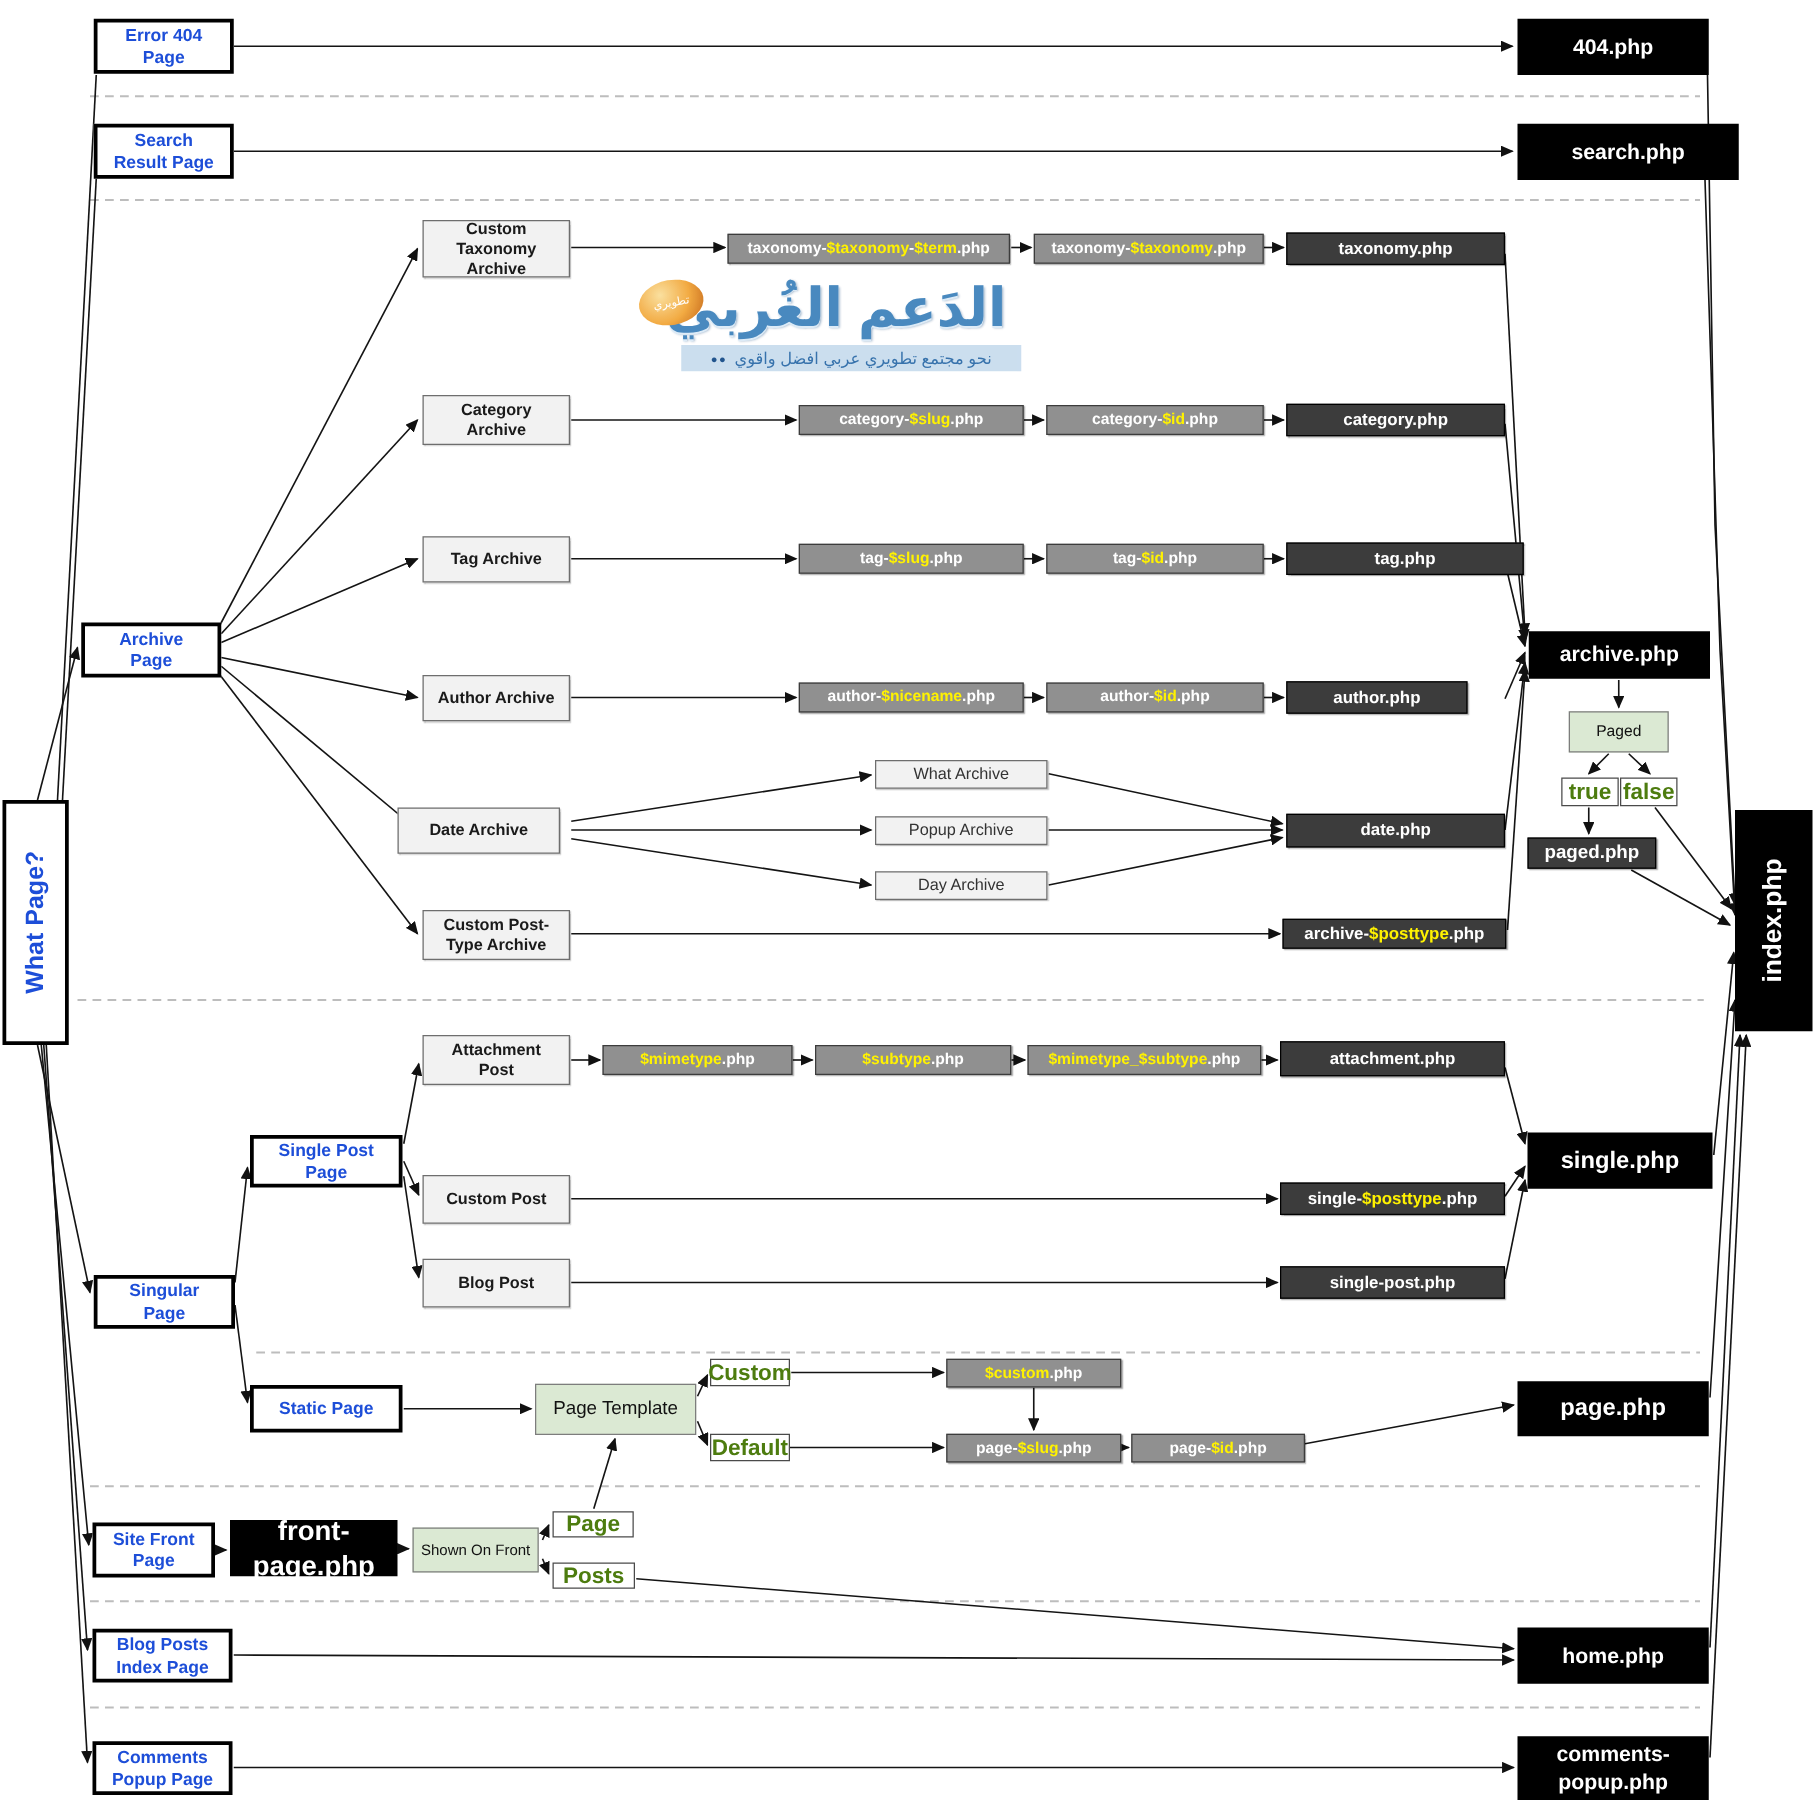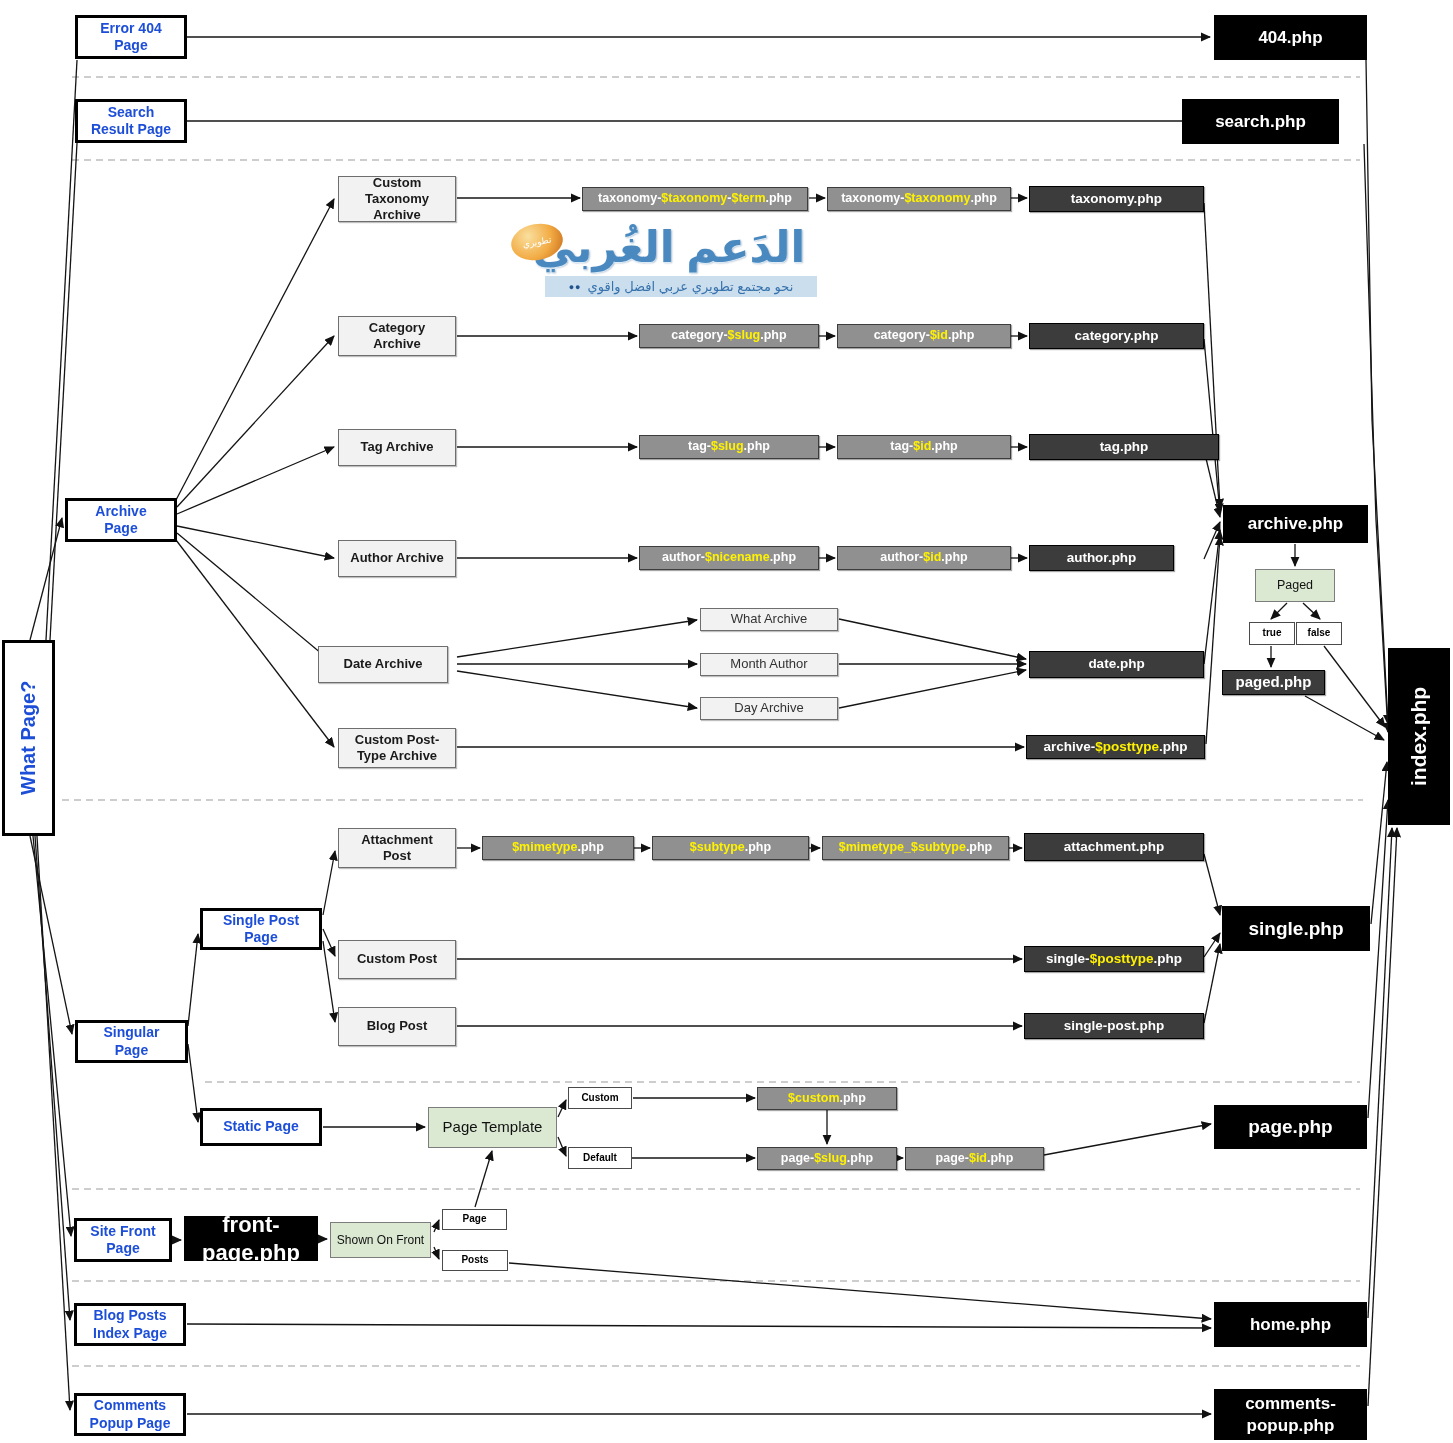--- a/index.html
+++ b/index.html
@@ -12,21 +12,21 @@
   .cat{background:#ffffff;border:3px solid #000;font-weight:bold;font-size:14px;color:#1d4ed8;}
   .sub{background:#f2f2f2;border:1px solid #6e6e6e;font-weight:bold;font-size:13px;color:#1a1a1a;
        box-shadow:1px 1px 1px rgba(0,0,0,.25);}
   .sub.light{font-weight:normal;color:#333;}
   .tpl{background:#909090;border:1px solid #3c3c3c;color:#fff;font-weight:bold;font-size:12.5px;
        box-shadow:1px 1px 1px rgba(0,0,0,.35);}
   .dark{background:#3c3c3c;border:1px solid #000;color:#fff;font-weight:bold;font-size:13.5px;
         box-shadow:1px 1px 1px rgba(0,0,0,.35);}
   .final{background:#000;color:#fff;font-weight:bold;font-size:17px;}
   .cond{background:#dbe9d3;border:1px solid #7d7d7d;font-size:12.5px;color:#111;}
-  .opt{background:#fff;border:1.5px solid #4a4a4a;color:#000000;font-weight:bold;font-size:10px;}
+  .opt{background:#fff;border:1.5px solid #4a4a4a;color:#4d7c0f;font-weight:bold;font-size:18px;}
   .vert{writing-mode:vertical-rl;transform:rotate(180deg);}
   .var{color:#fff200;}
   
   #wm{position:absolute;left:505px;top:216px;width:320px;height:92px;z-index:5;pointer-events:none;opacity:.96;}
   #wm .brand{position:absolute;left:14px;top:0;width:300px;height:62px;direction:rtl;
              display:flex;align-items:center;justify-content:center;
              font-size:43px;font-weight:bold;color:#4285bd;
              text-shadow:0 1px 0 #dcebf7,1px 1px 2px rgba(30,80,130,.45);}
   #wm .badge{position:absolute;left:6px;top:8px;width:52px;height:36px;border-radius:50%;
              background:radial-gradient(circle at 35% 30%,#fadf9b,#f2a73b 55%,#c05f10);
@@ -145,21 +145,21 @@
 
   <div class="node cat vert" style="left:2px;top:640px;width:53px;height:196px;font-size:20px">What Page?</div>
   <div class="node final vert" style="left:1388px;top:648px;width:62px;height:177px;font-size:21px">index.php</div>
 
   <div class="node cat" style="left:75px;top:15px;width:112px;height:44px">Error 404
 Page</div>
   <div class="node final" style="left:1214px;top:15px;width:153px;height:45px">404.php</div>
 
   <div class="node cat" style="left:75px;top:99px;width:112px;height:44px">Search
 Result Page</div>
-  <div class="node final" style="left:1182px;top:99px;width:157px;height:45px">search.php</div>
+  <div class="node final" style="left:1214px;top:99px;width:177px;height:45px">search.php</div>
 
   <div class="node cat" style="left:65px;top:498px;width:112px;height:44px">Archive
 Page</div>
 
   <div class="node sub" style="left:338px;top:176px;width:118px;height:46px">Custom
 Taxonomy
 Archive</div>
   <div class="node tpl" style="left:582px;top:187px;width:226px;height:24px"><span>taxonomy-</span><span class="var">$taxonomy</span><span>-</span><span class="var">$term</span><span>.php</span></div>
   <div class="node tpl" style="left:827px;top:187px;width:184px;height:24px"><span>taxonomy-</span><span class="var">$taxonomy</span><span>.php</span></div>
   <div class="node dark" style="left:1029px;top:186px;width:175px;height:26px">taxonomy.php</div>
@@ -175,21 +175,21 @@
   <div class="node tpl" style="left:837px;top:435px;width:174px;height:24px"><span>tag-</span><span class="var">$id</span><span>.php</span></div>
   <div class="node dark" style="left:1029px;top:434px;width:190px;height:26px">tag.php</div>
 
   <div class="node sub" style="left:338px;top:540px;width:118px;height:37px">Author Archive</div>
   <div class="node tpl" style="left:639px;top:546px;width:180px;height:24px"><span>author-</span><span class="var">$nicename</span><span>.php</span></div>
   <div class="node tpl" style="left:837px;top:546px;width:174px;height:24px"><span>author-</span><span class="var">$id</span><span>.php</span></div>
   <div class="node dark" style="left:1029px;top:545px;width:145px;height:26px">author.php</div>
 
   <div class="node sub" style="left:318px;top:646px;width:130px;height:37px">Date Archive</div>
   <div class="node sub light" style="left:700px;top:608px;width:138px;height:23px">What Archive</div>
-  <div class="node sub light" style="left:700px;top:653px;width:138px;height:23px">Month Author</div>
+  <div class="node sub light" style="left:700px;top:653px;width:138px;height:23px">Popup Archive</div>
   <div class="node sub light" style="left:700px;top:697px;width:138px;height:23px">Day Archive</div>
   <div class="node dark" style="left:1029px;top:651px;width:175px;height:27px">date.php</div>
 
   <div class="node sub" style="left:338px;top:728px;width:118px;height:40px">Custom Post-
 Type Archive</div>
   <div class="node dark" style="left:1026px;top:735px;width:179px;height:24px"><span>archive-</span><span class="var">$posttype</span><span>.php</span></div>
 
   <div class="node final" style="left:1223px;top:505px;width:145px;height:38px">archive.php</div>
   <div class="node cond" style="left:1255px;top:569px;width:80px;height:33px">Paged</div>
   <div class="node opt" style="left:1249px;top:622px;width:46px;height:23px">true</div>

